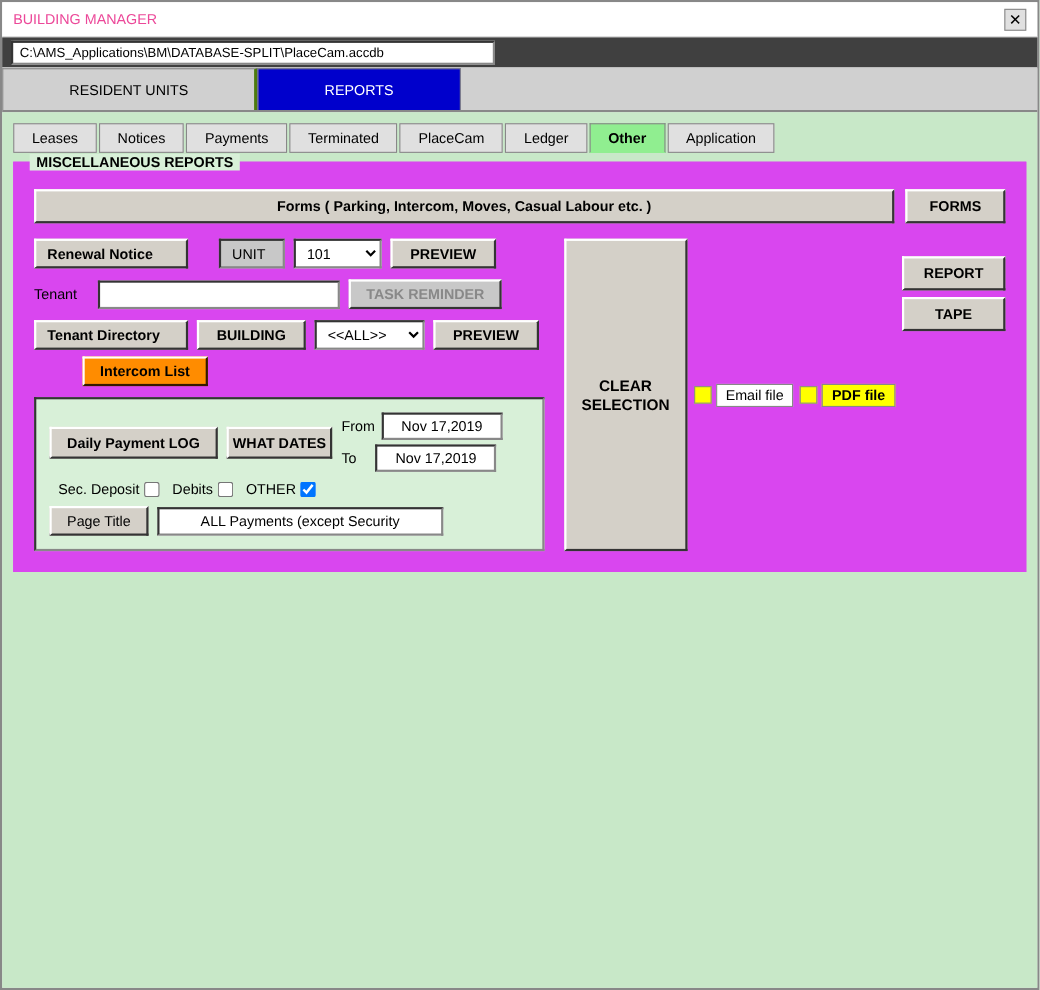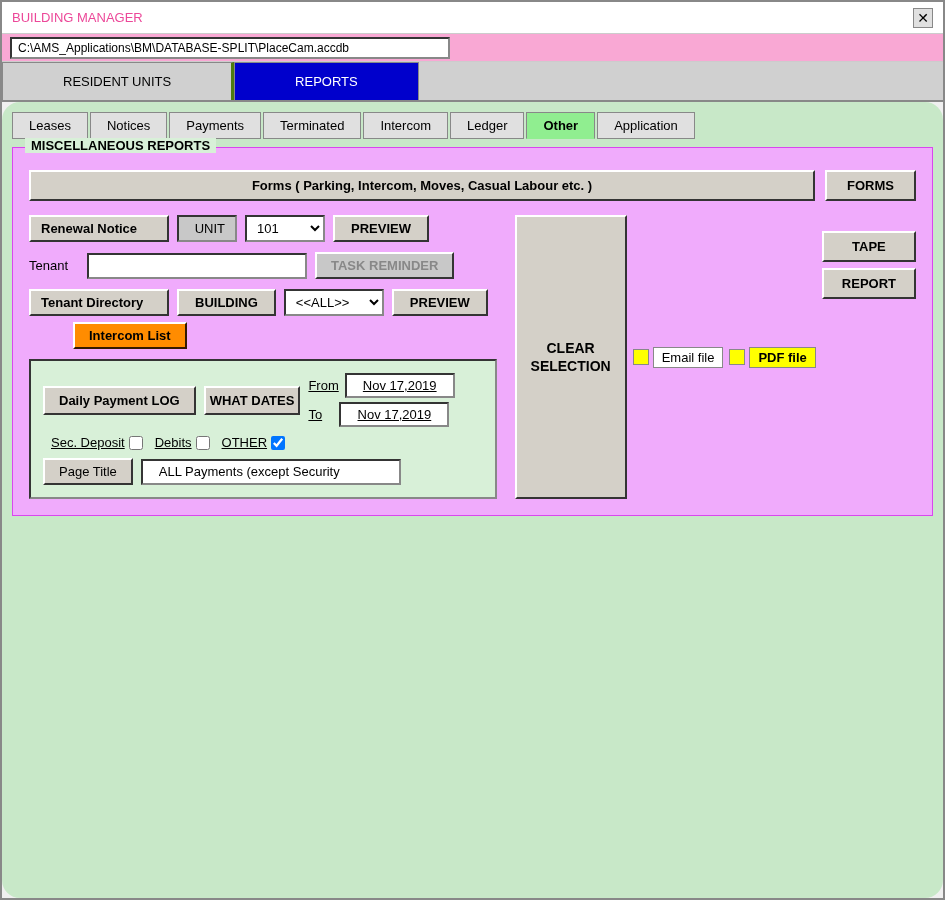--- a/index.html
+++ b/index.html
@@ -40,21 +40,21 @@
       height: 20px;
       cursor: pointer;
       font-size: 14px;
       display: flex;
       align-items: center;
       justify-content: center;
       border: 1px solid #888;
       background: #e0e0e0;
     }
     .path-bar {
-      background: #f9a8d4;
+      background: #404040;
       border-bottom: 1px solid #ccc;
       padding: 3px 8px;
       height: 28px;
       display: flex;
       align-items: flex-start;
     }
     .path-input {
       background: white;
       border: 2px inset #888;
       padding: 2px 6px;
@@ -85,43 +85,42 @@
       color: white;
       border-bottom: none;
     }
     .nav-tab-top:first-child {
       border-right: 3px solid #4d7c0f;
     }
     .content-area {
       flex: 1;
       background: #c8e8c8;
       padding: 10px;
-      border-radius: 18px;
     }
     .tabs-row {
       display: flex;
       gap: 2px;
       margin-bottom: 8px;
     }
     .tab {
       padding: 5px 16px;
       border: 1px solid #888;
       background: #e0e0e0;
       cursor: pointer;
       font-size: 13px;
       border-bottom: 1px solid #888;
     }
     .tab.active {
       background: #90ee90;
       border-bottom: 1px solid #90ee90;
       font-weight: bold;
     }
     .misc-reports-box {
-      border: 1px solid #d946ef;
-      background: #f0abfc;
+      border: 3px solid #d946ef;
+      background: #d946ef;
       padding: 12px 16px 16px 16px;
       position: relative;
       margin-top: 4px;
     }
     .misc-reports-title {
       position: absolute;
       top: -10px;
       left: 12px;
       background: #d8f0d8;
       padding: 0 6px;
@@ -175,21 +174,22 @@
       font-weight: bold;
       cursor: default;
       min-width: 140px;
     }
     .label-unit {
       background: #c8c8c8;
       border: 2px inset #888;
       padding: 4px 10px;
       font-size: 13px;
       min-width: 60px;
-      text-align: right;
+      text-align: left;
+      margin-left: 20px;
     }
     .select-unit {
       background: white;
       border: 2px inset #888;
       padding: 3px 6px;
       font-size: 13px;
       min-width: 80px;
     }
     .btn-preview {
       background: #d4d0c8;
@@ -342,41 +342,39 @@
     }
     .from-to-section {
       display: flex;
       flex-direction: column;
       gap: 4px;
     }
     .from-to-row {
       display: flex;
       align-items: center;
       gap: 6px;
-      text-decoration: underline;
     }
     .from-to-label {
       font-size: 13px;
       min-width: 25px;
     }
     .date-field {
       background: white;
       border: 2px inset #888;
       padding: 3px 8px;
       font-size: 13px;
       min-width: 110px;
       text-align: center;
     }
     .daily-row2 {
       display: flex;
       align-items: center;
       gap: 12px;
       margin-bottom: 8px;
       padding-left: 8px;
-      text-decoration: underline;
     }
     .checkbox-label {
       display: flex;
       align-items: center;
       gap: 4px;
       font-size: 13px;
     }
     .checkbox-input {
       width: 14px;
       height: 14px;
@@ -397,20 +395,21 @@
       font-size: 13px;
       font-weight: normal;
     }
     .page-title-input {
       background: white;
       border: 2px inset #888;
       padding: 3px 16px;
       font-size: 13px;
       width: 260px;
       height: 26px;
+      text-align: center;
     }
     .main-content-row {
       display: flex;
       gap: 10px;
     }
     .left-section {
       flex: 1;
     }
     .btn-report-tape {
       background: #d4d0c8;
@@ -452,21 +451,21 @@
     </div>
   </div>
 
   <div class="content-area">
 
     <div class="tabs-row">
       <div class="tab"><span>Leases</span></div>
       <div class="tab"><span>Notices</span></div>
       <div class="tab"><span>Payments</span></div>
       <div class="tab"><span>Terminated</span></div>
-      <div class="tab"><span>Intercom</span></div>
+      <div class="tab"><span>PlaceCam</span></div>
       <div class="tab"><span>Ledger</span></div>
       <div class="tab active"><span>Other</span></div>
       <div class="tab"><span>Application</span></div>
     </div>
 
     <div class="misc-reports-box">
       <span class="misc-reports-title">MISCELLANEOUS REPORTS</span>
 
       <div class="forms-row">
         <button class="btn-forms-label">Forms ( Parking, Intercom, Moves, Casual Labour etc. )</button>
@@ -546,20 +545,20 @@
           <button class="btn-clear-selection">CLEAR<br>SELECTION</button>
           <div class="email-file-row">
             <div class="checkbox-yellow"></div>
             <span class="label-email-file">Email file</span>
           </div>
           <div class="email-file-row">
             <div class="checkbox-yellow"></div>
             <span class="label-pdf-file">PDF file</span>
           </div>
           <div style="margin-top: 16px; display: flex; flex-direction: column; gap: 6px;">
+            <button class="btn-report-tape">REPORT</button>
             <button class="btn-report-tape">TAPE</button>
-            <button class="btn-report-tape">REPORT</button>
           </div>
         </div>
       </div>
     </div>
   </div>
 </div>
 
 </body></html>

